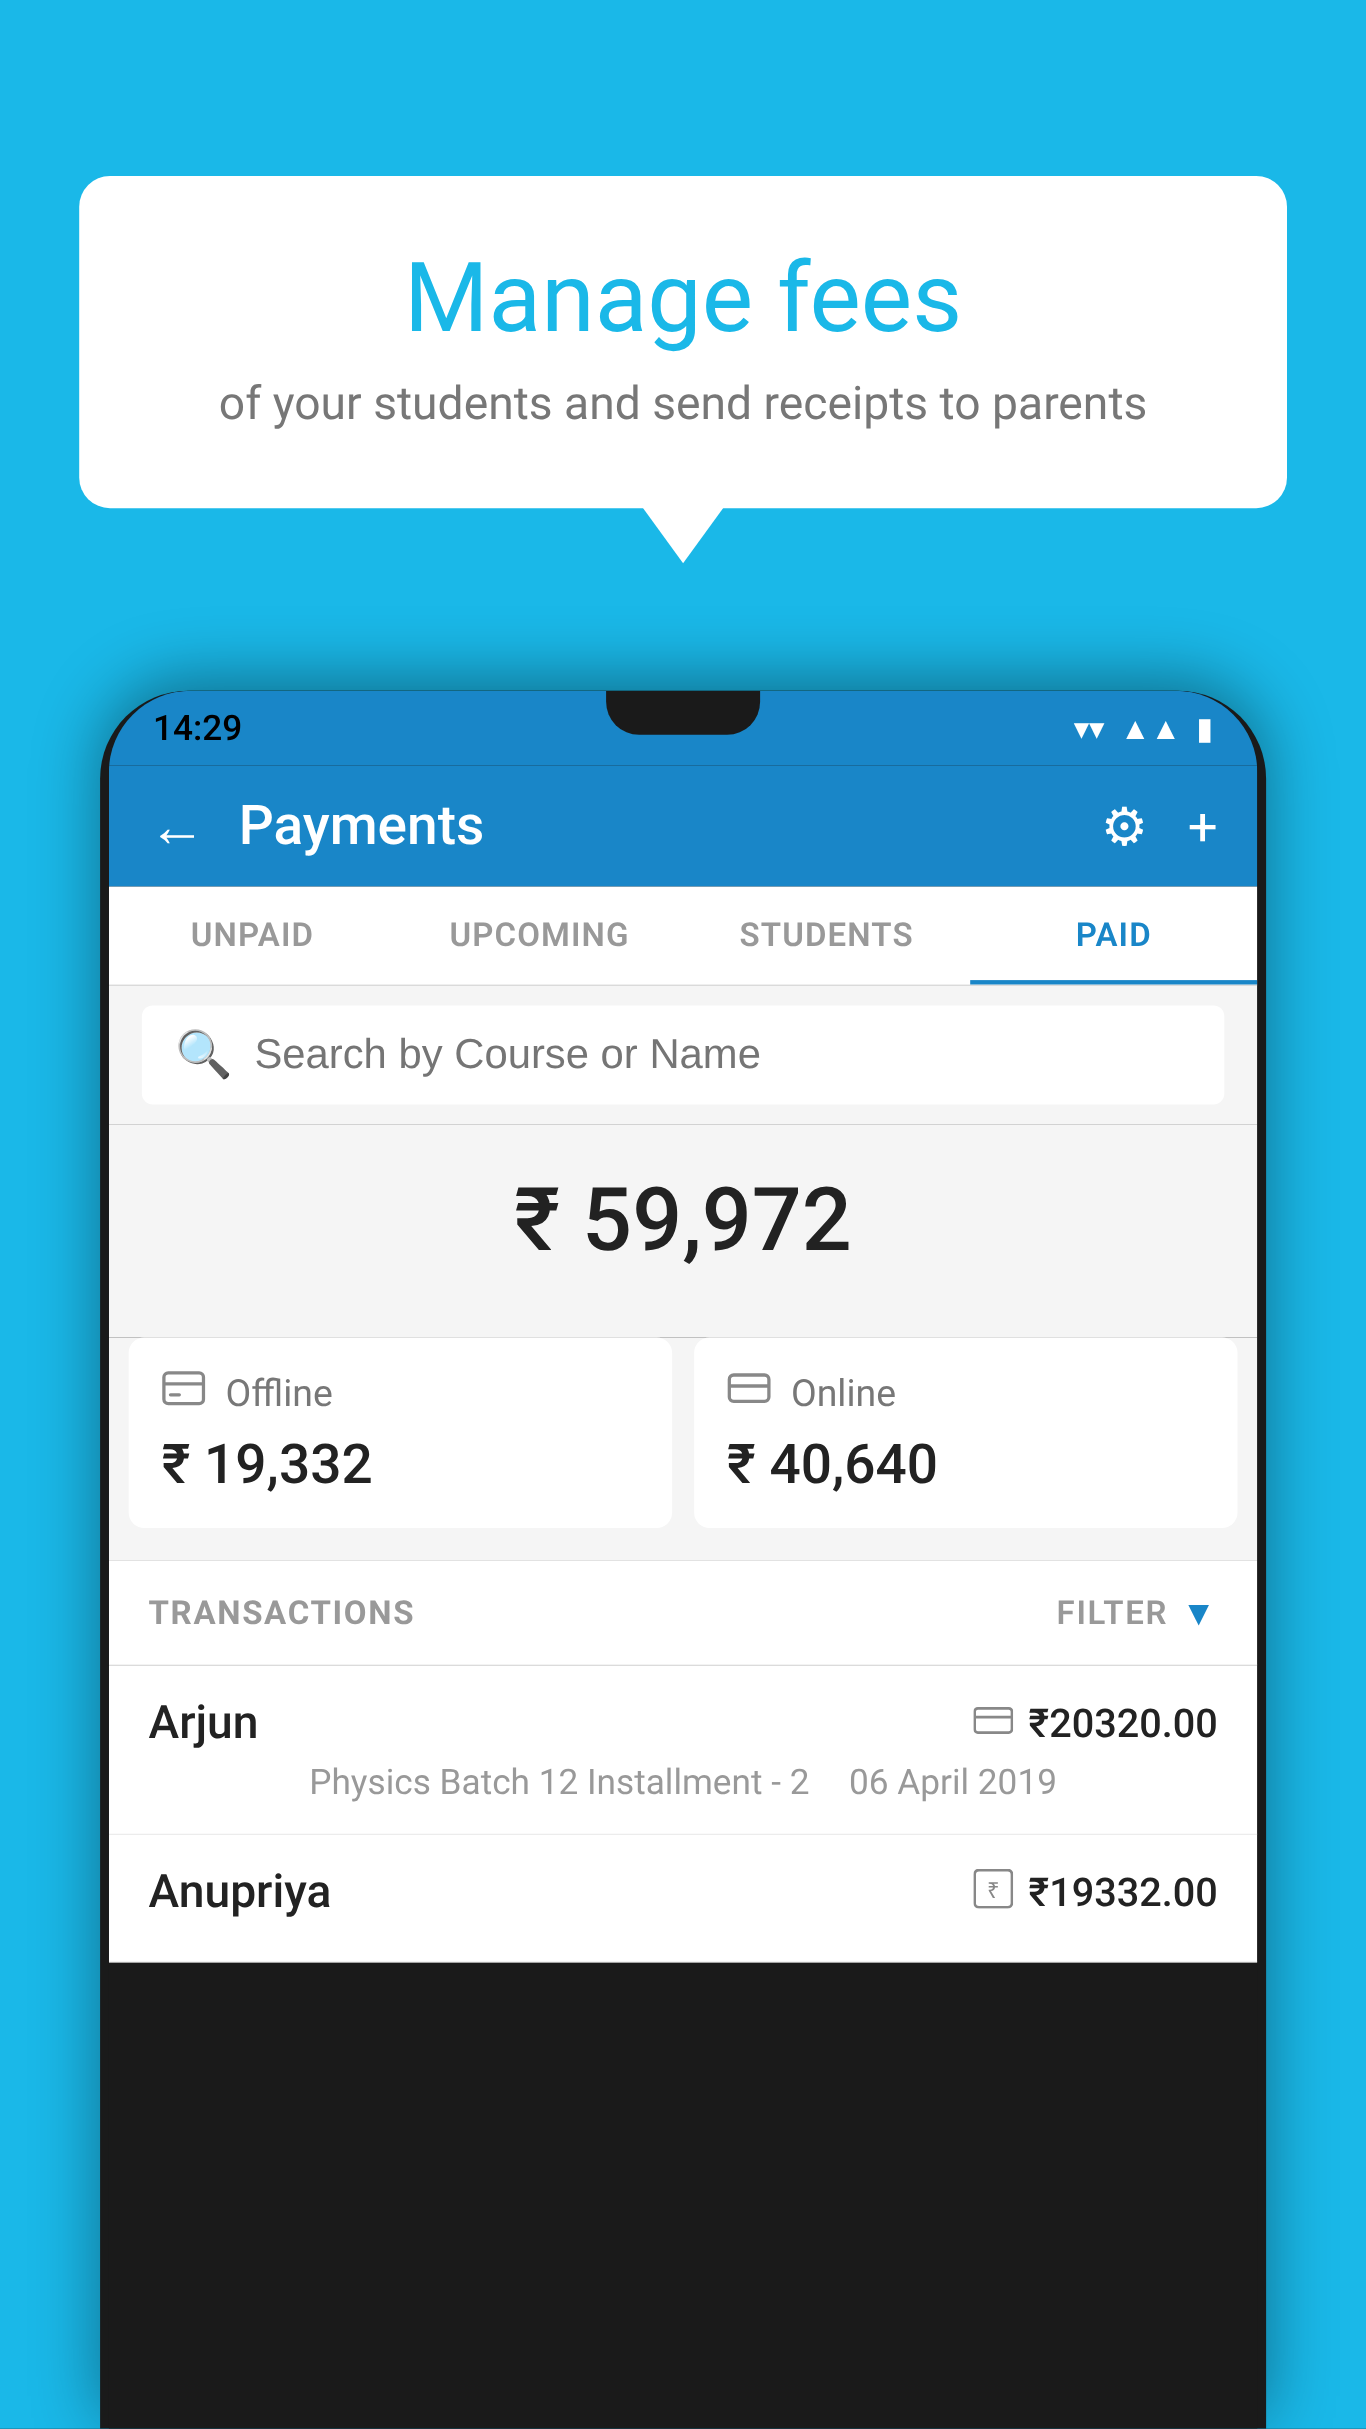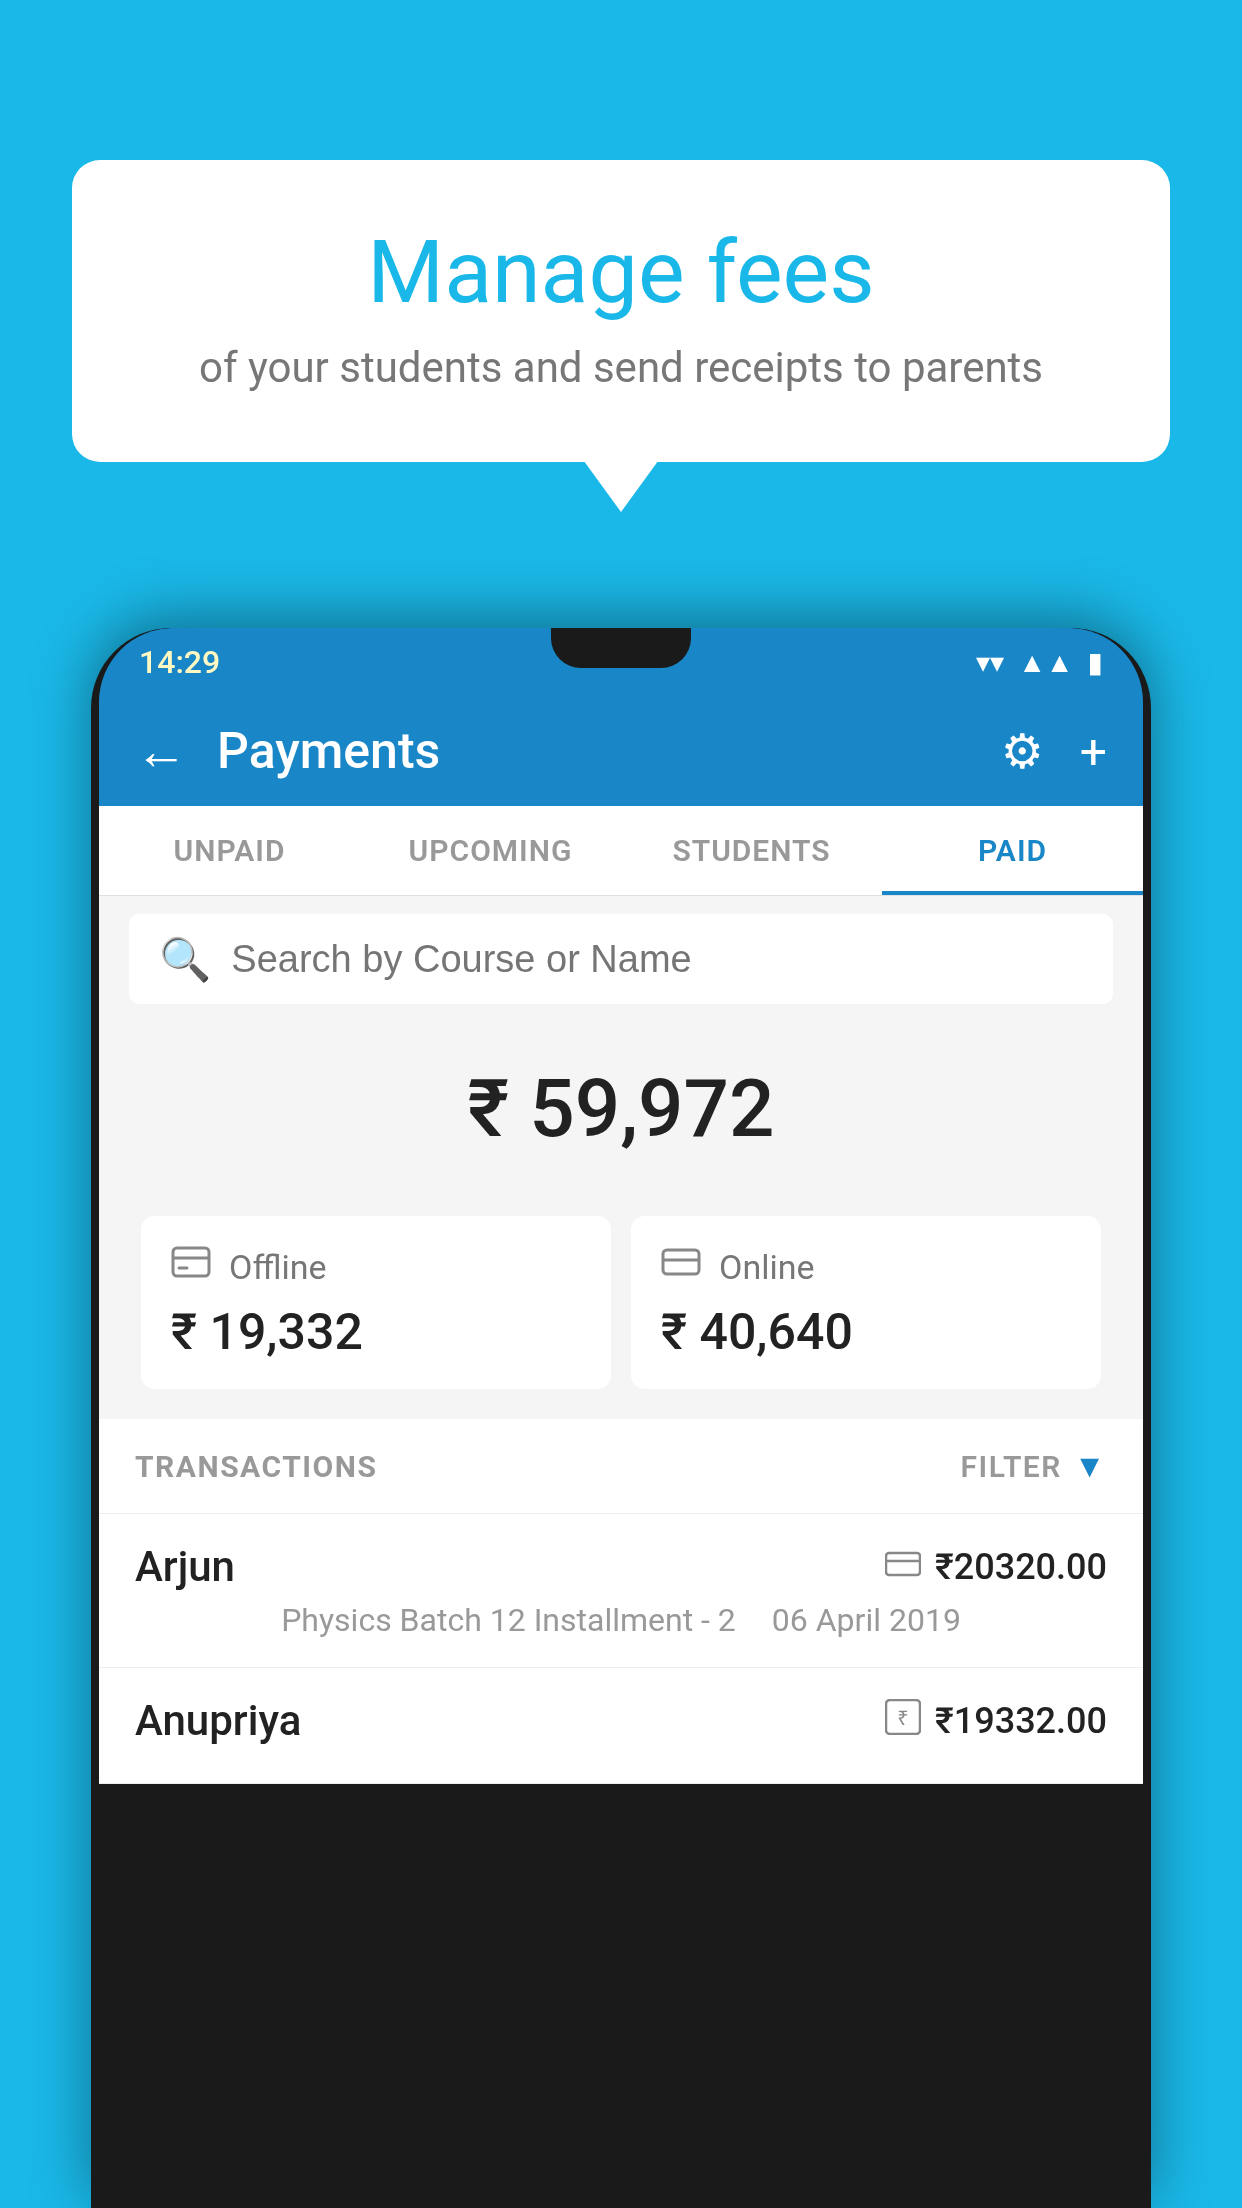--- a/index.html
+++ b/index.html
@@ -82,21 +82,21 @@
       background: #1986c8;
       height: 68px;
       display: flex;
       align-items: center;
       justify-content: space-between;
       padding: 0 40px;
       position: relative;
     }
 
     .status-bar .time {
-      color: #fef9c3;
+      color: #000000;
       font-size: 32px;
       font-weight: 500;
     }
 
     .status-icons {
       display: flex;
       align-items: center;
       gap: 14px;
     }
 
@@ -234,21 +234,21 @@
       font-weight: 500;
       color: #222;
       margin-bottom: 30px;
     }
 
     
     .cards-row {
       background: #f5f5f5;
       display: flex;
       gap: 20px;
-      padding: 0 42px 30px;
+      padding: 0 18px 30px;
     }
 
     .card {
       flex: 1;
       background: white;
       border-radius: 14px;
       padding: 28px 30px;
       display: flex;
       flex-direction: column;
       gap: 14px;

